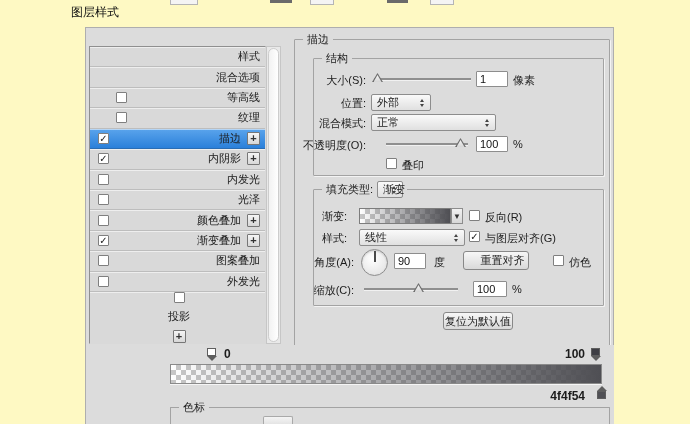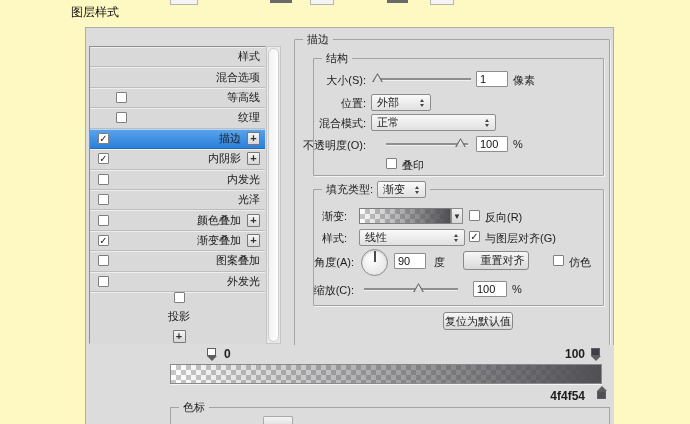--- a/index.html
+++ b/index.html
@@ -209,21 +209,21 @@
       </div>
     <input class="field" style="left: 390px; top: 108px; width: 32px;" value="100">
     <div class="lbl" style="left:427px; top:110px;">%</div>
 
     <span class="cb" style="position:absolute; left:300px; top:130px;"></span>
     <div class="lbl" style="left:316px; top:130px;">叠印</div>
 
     <div class="grp" style="left:227px; top:161px; width:291px; height:117px;">
       <span class="legend" style="display:flex; align-items:center; gap:4px; top:-9px;">
         <span>填充类型:</span>
-        <span class="dd" style="position:relative; width:49px;">
+        <span class="dd" style="position:relative; width:26px;">
           <span>渐变</span>
           <span class="arrows"></span>
         </span>
       </span>
     </div>
 
     <div class="lbl" style="right:266px; top:181px;">渐变:</div>
     <div class="gswatch checker" style="left:273px; top:180px; width:92px; height:16px;"></div>
     <div class="gswatch-arrow" style="left:365px; top:180px;">▼</div>
     <span class="cb" style="position:absolute; left:383px; top:182px;"></span>

